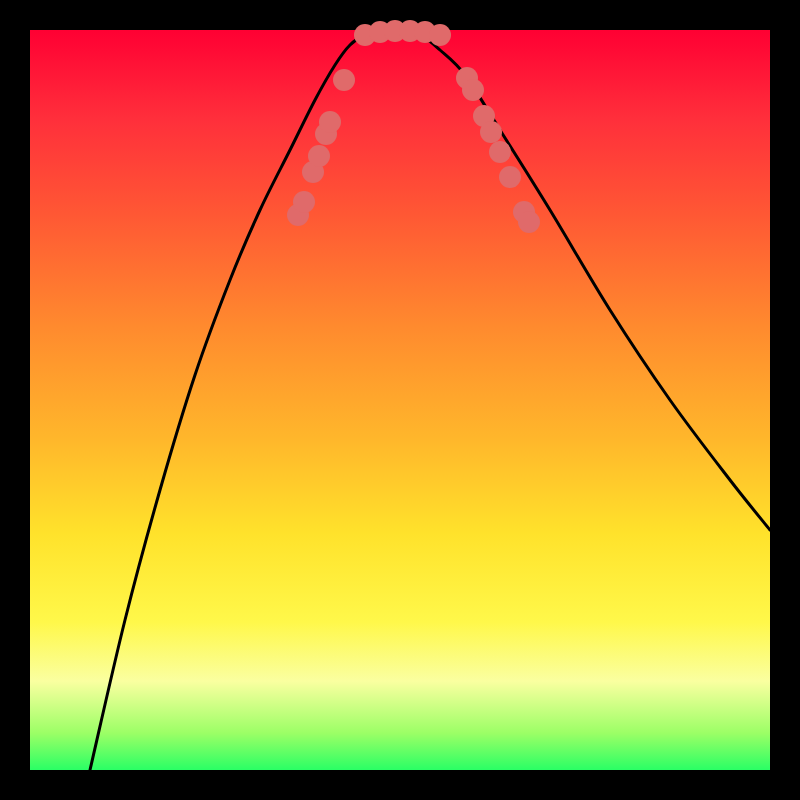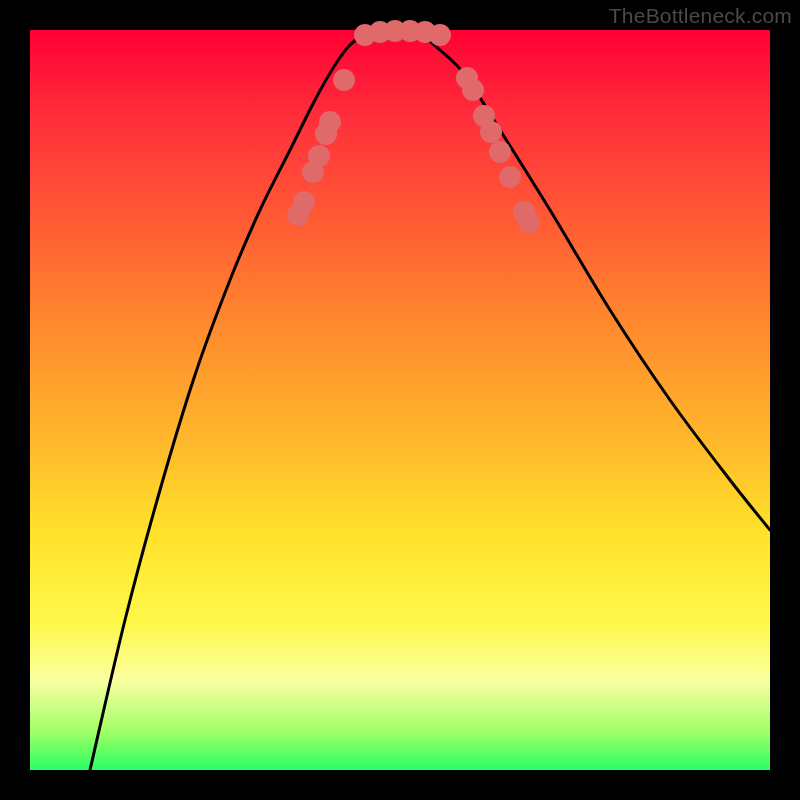--- a/index.html
+++ b/index.html
@@ -53,21 +53,20 @@
     font-size: 21px;
     letter-spacing: 0.2px;
     user-select: none;
   }
 </style>
 </head>
 <body>
 
 <div class="stage">
 
-  <div class="watermark">TheBottleneck.com</div>
 
   <div class="plot-area">
     <svg class="curve" viewBox="0 0 740 740">
       <path id="curve-path" fill="none" stroke="#000" stroke-width="3" stroke-linecap="round" d="M 60 740 C 65.83333333333333 715, 83.33333333333333 636.6666666666666, 95 590 C 106.66666666666667 543.3333333333334, 118.33333333333333 500.8333333333333, 130 460 C 141.66666666666666 419.1666666666667, 153.33333333333334 380, 165 345 C 176.66666666666666 310, 189.16666666666666 277.5, 200 250 C 210.83333333333334 222.5, 220 201.66666666666666, 230 180 C 240 158.33333333333334, 250.83333333333334 138.33333333333334, 260 120 C 269.1666666666667 101.66666666666667, 277.5 84.16666666666667, 285 70 C 292.5 55.833333333333336, 299.1666666666667 44.166666666666664, 305 35 C 310.8333333333333 25.833333333333336, 315 20, 320 15 C 325 10, 330 7.166666666666666, 335 5 C 340 2.8333333333333335, 344.1666666666667 2.5, 350 2 C 355.8333333333333 1.5, 363.3333333333333 1.5, 370 2 C 376.6666666666667 2.5, 383.3333333333333 2, 390 5 C 396.6666666666667 8, 402.5 13.333333333333332, 410 20 C 417.5 26.666666666666668, 425 31.666666666666664, 435 45 C 445 58.333333333333336, 455.8333333333333 77.5, 470 100 C 484.1666666666667 122.5, 501.6666666666667 150, 520 180 C 538.3333333333334 210, 560 248.33333333333334, 580 280 C 600 311.6666666666667, 620 341.6666666666667, 640 370 C 660 398.3333333333333, 683.3333333333334 428.3333333333333, 700 450 C 716.6666666666666 471.6666666666667, 733.3333333333334 491.6666666666667, 740 500"></path>
       <g id="marker-group">
           <circle cx="268" cy="185" r="11" fill="#e06a6a"></circle>
           <circle cx="274" cy="172" r="11" fill="#e06a6a"></circle>
           <circle cx="283" cy="142" r="11" fill="#e06a6a"></circle>
           <circle cx="289" cy="126" r="11" fill="#e06a6a"></circle>
           <circle cx="296" cy="104" r="11" fill="#e06a6a"></circle>

